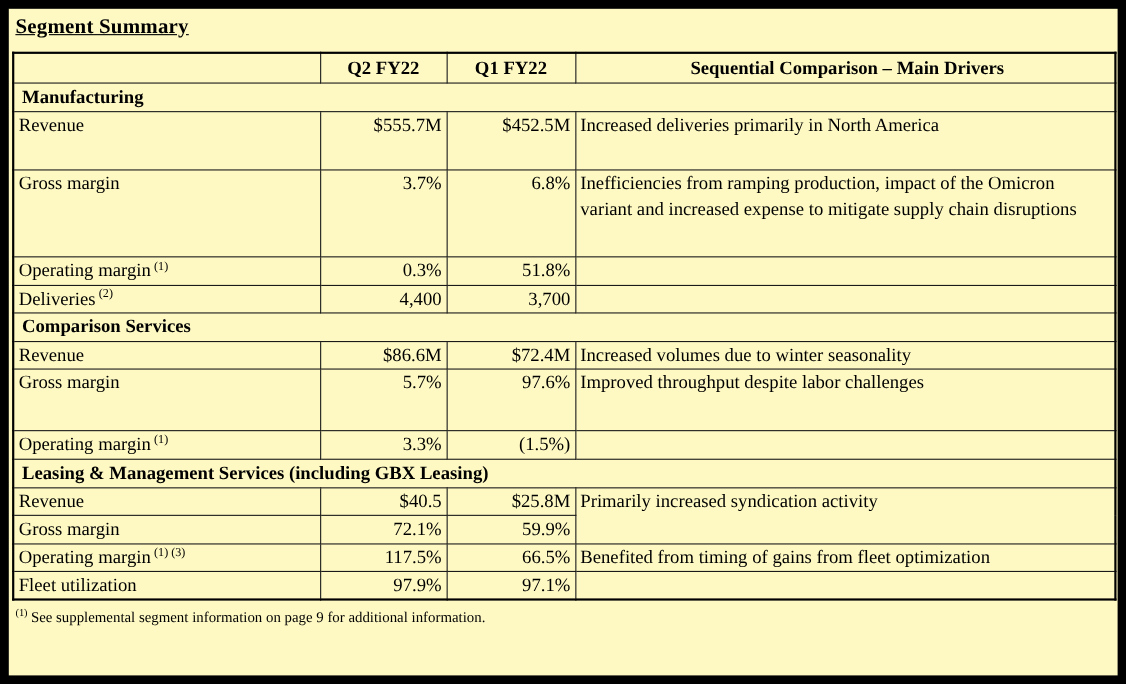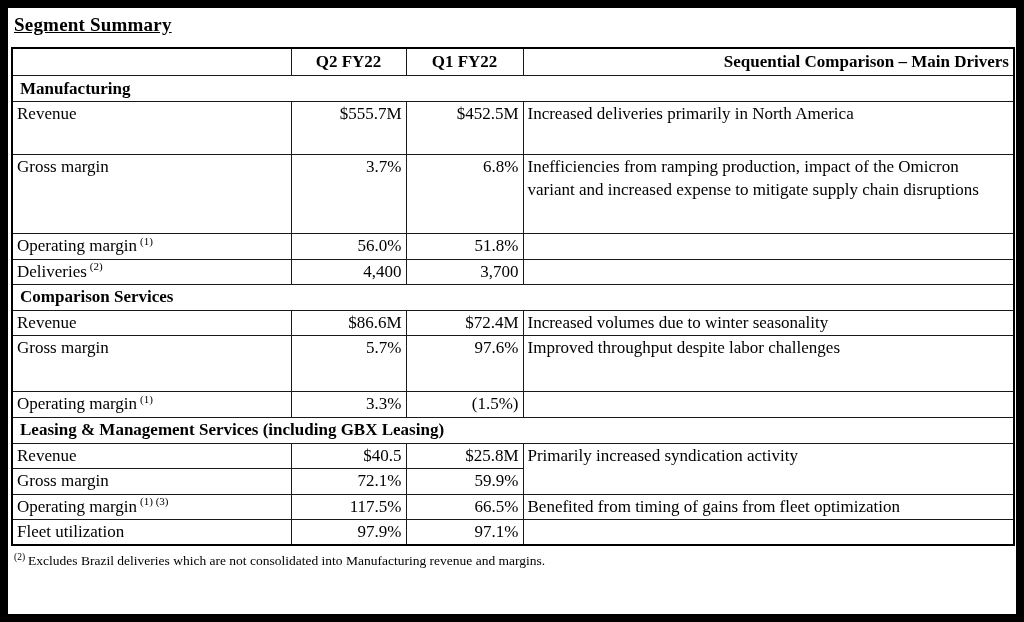--- a/index.html
+++ b/index.html
@@ -8,21 +8,21 @@
     width: 1024px; height: 622px;
     background: #000000;
     font-family: "Liberation Serif", "DejaVu Serif", serif;
     color: #000000;
     position: relative;
   }
   .sheet {
     position: absolute;
     left: 8px; top: 8px;
     width: 1008px; height: 606px;
-    background: #ffffff;
+    background: #fef9c3;
     padding: 4px 2px 12px 2px;
     overflow: hidden;
   }
   .doc-title {
     font-size: 19px;
     font-weight: bold;
     text-decoration: underline;
     margin: 2px 0 11px 4px;
     letter-spacing: 0.2px;
   }
@@ -45,21 +45,21 @@
   col.c-q2      { width: 115px; }
   col.c-q1      { width: 117px; }
   col.c-driver  { width: 491px; }
 
   tr.header-row th {
     font-weight: bold;
     vertical-align: middle;
     padding: 2px 4px;
   }
   tr.header-row th.driver-h {
-    text-align: right;
+    text-align: center;
     padding-left: 8px;
   }
   tr.section-row td {
     font-weight: bold;
     text-align: left;
     padding-left: 7px;
     vertical-align: middle;
   }
   td.label { padding-left: 17px; }
   td.val   { text-align: right; }
@@ -122,21 +122,21 @@
       <td class="driver">Increased deliveries primarily in North America</td>
     </tr>
     <tr class="h79">
       <td class="label"><span>Gross margin</span></td>
       <td class="val">3.7%</td>
       <td class="val">6.8%</td>
       <td class="driver">Inefficiencies from ramping production, impact of the Omicron variant and increased expense to mitigate supply chain disruptions</td>
     </tr>
     <tr class="h25">
       <td class="label"><span>Operating margin</span><sup class="lsup">(1)</sup></td>
-      <td class="val">56.0%</td>
+      <td class="val">0.3%</td>
       <td class="val">51.8%</td>
       <td class="driver"></td>
     </tr>
     <tr class="h25">
       <td class="label"><span>Deliveries</span><sup class="lsup">(2)</sup></td>
       <td class="val">4,400</td>
       <td class="val">3,700</td>
       <td class="driver"></td>
     </tr>
 
@@ -185,16 +185,16 @@
     <tr class="h25">
       <td class="label"><span>Fleet utilization</span></td>
       <td class="val">97.9%</td>
       <td class="val">97.1%</td>
       <td class="driver"></td>
     </tr>
   </tbody>
     </table>
 
   <div class="footnotes">
-    <div class="fn"><sup>(2)</sup><span>Excludes Brazil deliveries which are not consolidated into Manufacturing revenue and margins.</span></div>
+    <div class="fn"><sup>(1)</sup><span>See supplemental segment information on page 9 for additional information.</span></div>
   </div>
 
 </div>
 
 </body></html>

